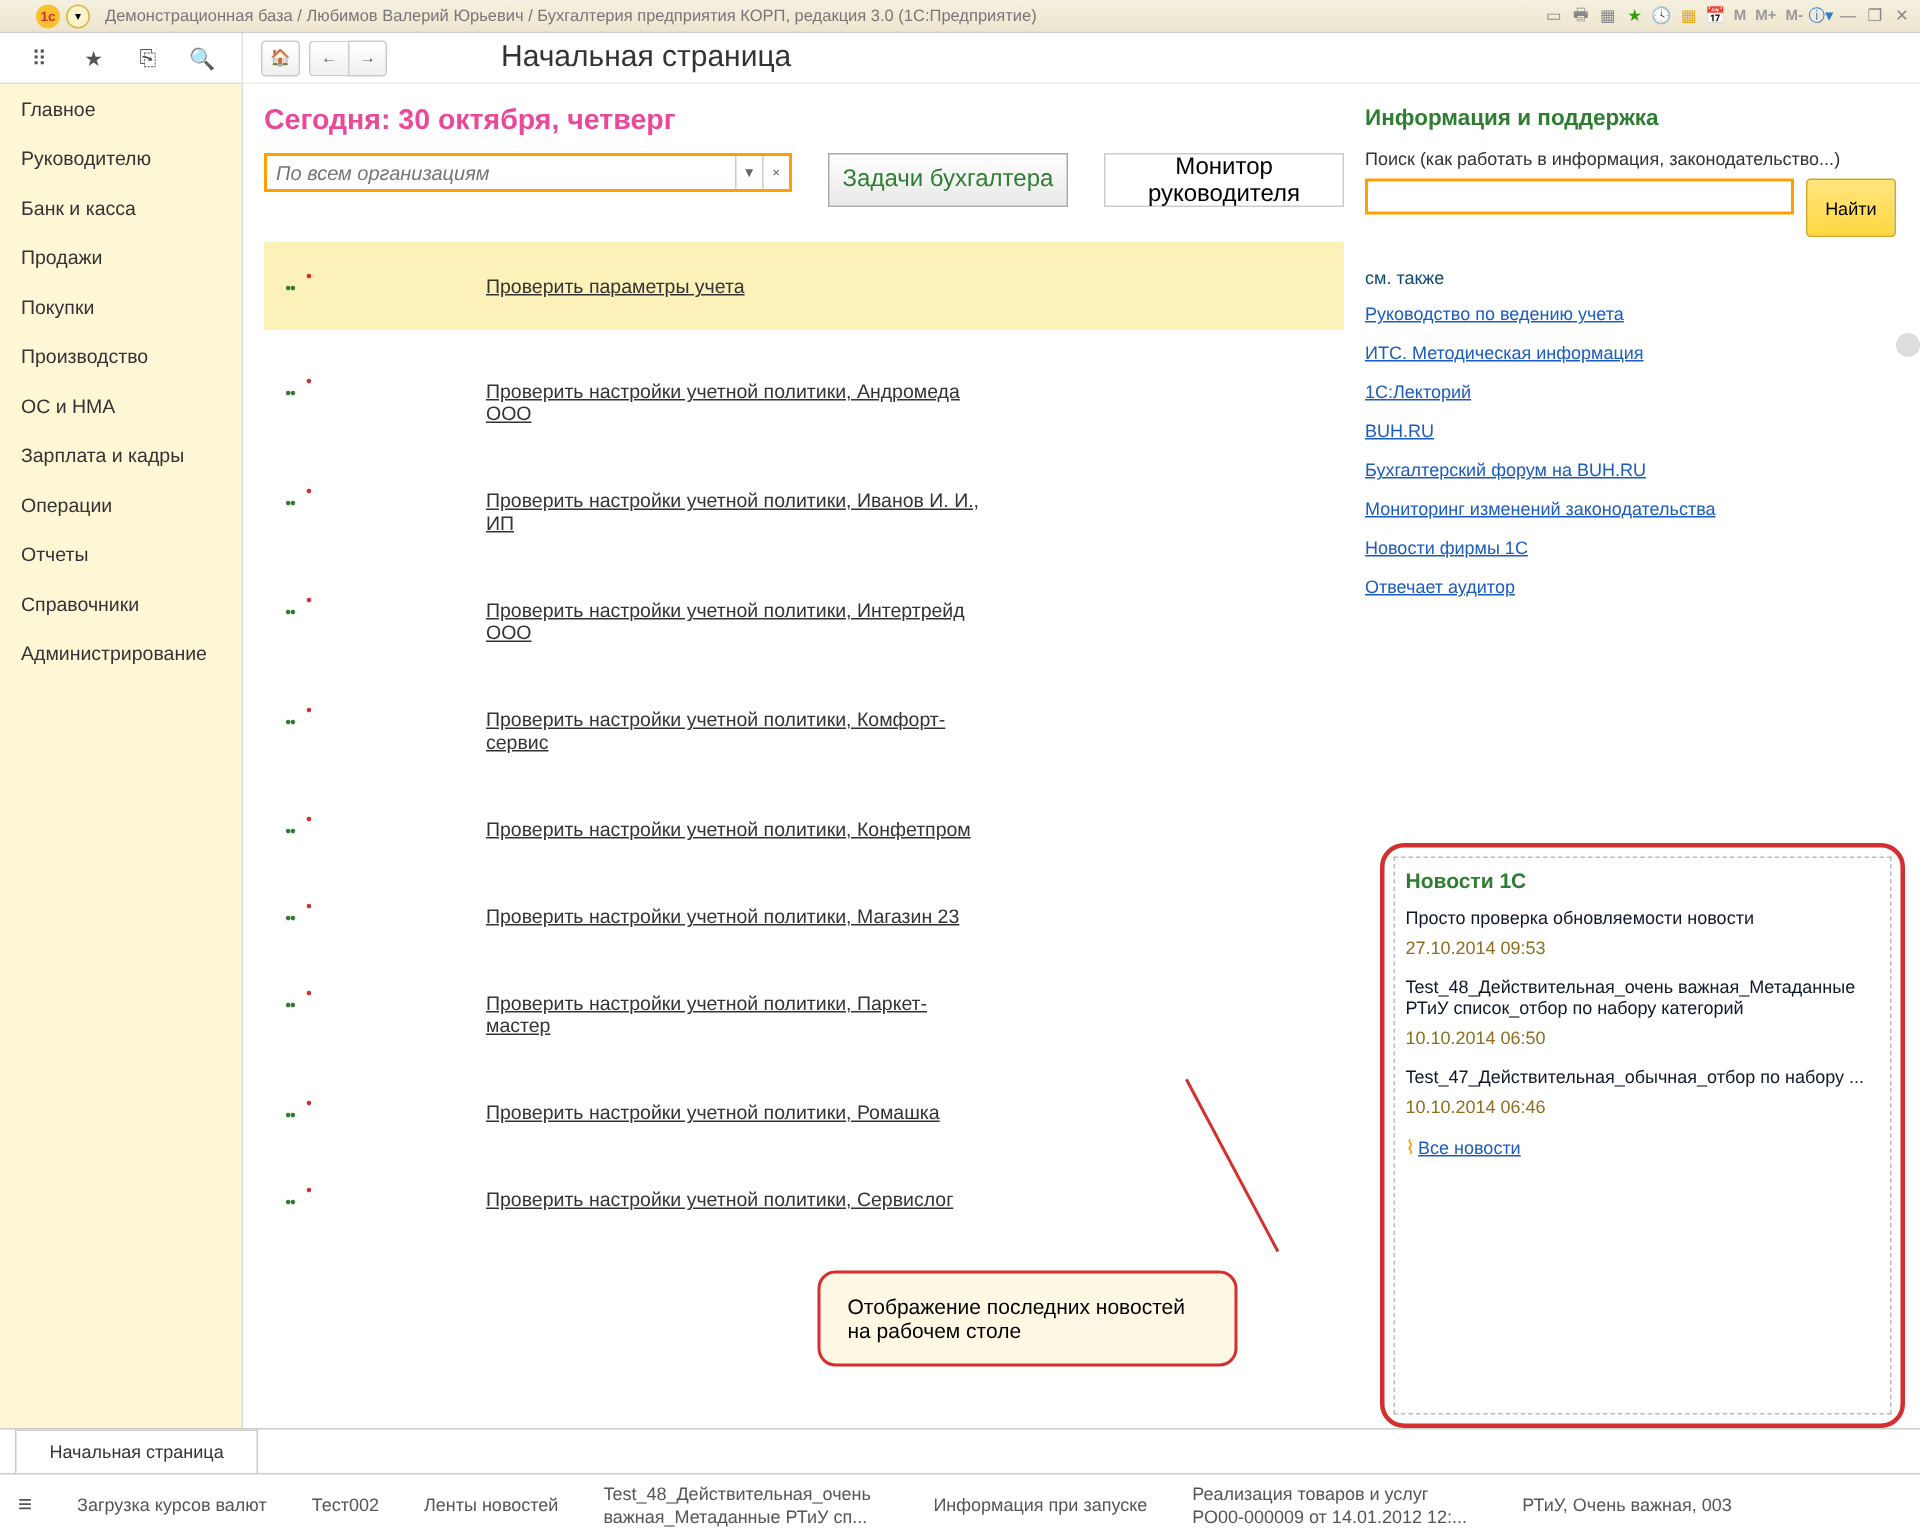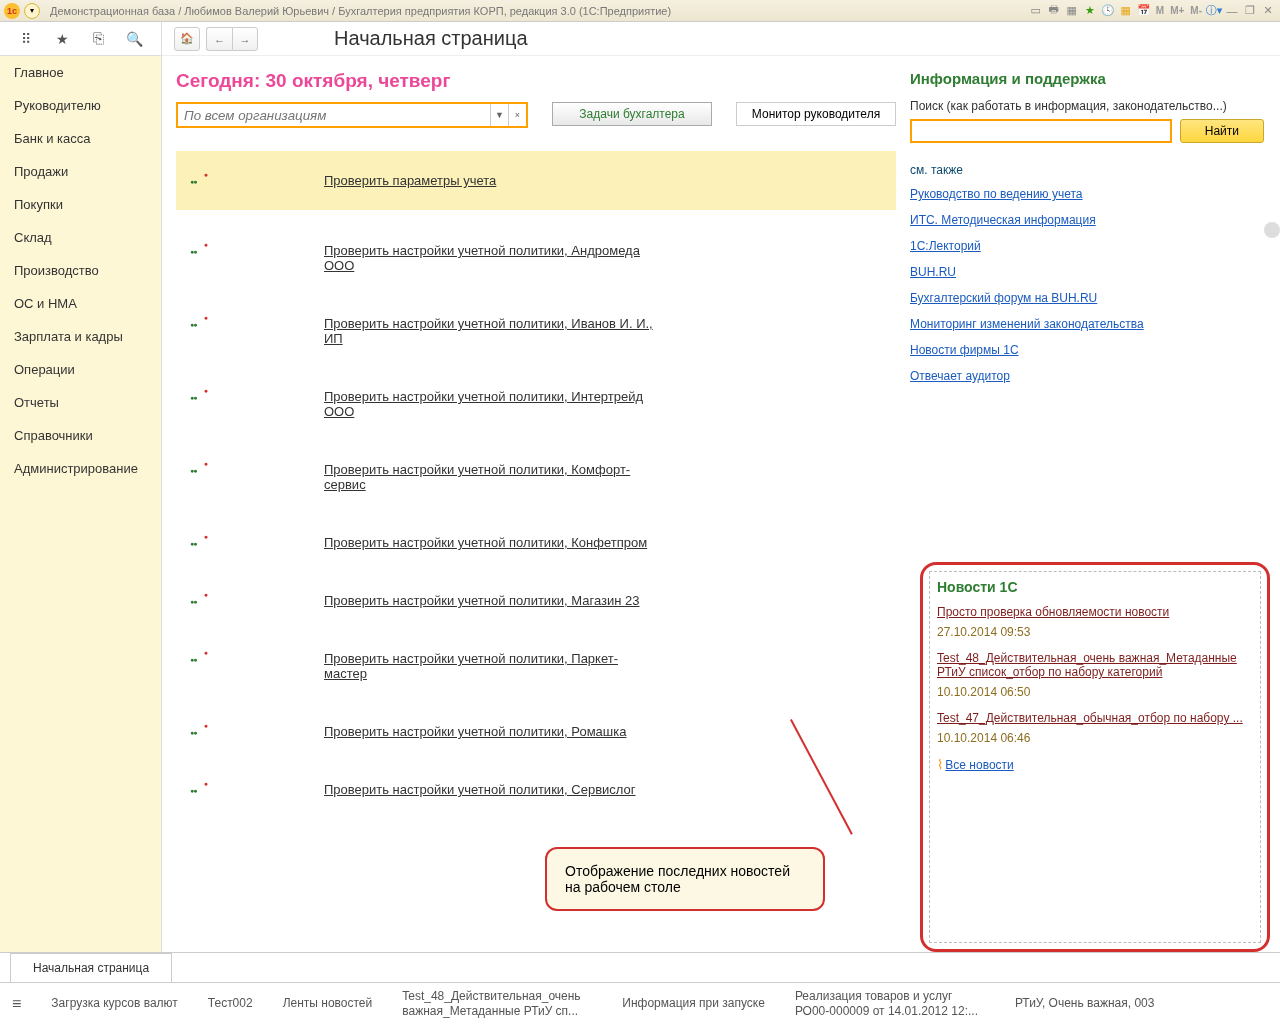--- a/index.html
+++ b/index.html
@@ -1,19 +1,19 @@
 <!DOCTYPE html>
 <html><head>
   <meta charset="utf-8">
   <style>
     * { box-sizing: border-box; margin: 0; padding: 0; }
     body { font-family: Arial, sans-serif; font-size: 12px; background: #fff; width: 1280px; height: 1024px; overflow: hidden; position: relative;}
     
     .titlebar { height: 22px; background: linear-gradient(#f5f0e0, #ede5cf); display: flex; align-items: center; padding: 0 4px; border-bottom: 1px solid #ccc; position: relative;}
-    .titlebar-left { display: flex; align-items: center; gap: 4px;}
+    .titlebar-left { display: flex; align-items: center; gap: 4px; margin-left: 20px;}
     .title-icon { width: 16px; height: 16px; background: #fbc02d; border-radius: 50%; display:flex; align-items:center; justify-content:center; font-size:9px; color:#d32f2f; font-weight:bold;}
     .title-btn { width: 16px; height: 16px; background: #fff3cd; border: 1px solid #d4b93b; border-radius: 50%; font-size:8px; display:flex; align-items:center; justify-content:center;}
     .titlebar-text { color: #777; font-size: 11px; margin-left: 6px;}
     .titlebar-right { position: absolute; right: 4px; display: flex; align-items: center; gap: 2px;}
     .tb-icon { width: 16px; height: 16px; font-size:11px; color:#888; display:flex; align-items:center; justify-content:center; cursor:pointer;}
     .tb-icon.colored { color:#389e0d;}
     .tb-m { color:#999; font-weight:bold; font-size:10px; padding: 0 2px;}
     
     .body-row { display:flex; height: calc(100% - 22px - 72px); }
     
@@ -32,49 +32,49 @@
     .page-title { font-size: 20px; color: #333; margin-left: 70px;}
     
     .main-content { flex:1; display:flex; overflow:hidden;}
     .center-pane { flex:1; padding: 14px; overflow-y:auto;}
     .today-header { font-size: 19px; color: #ec4899; font-weight: bold; margin-bottom: 10px;}
     
     .org-row { display:flex; gap: 24px; margin-bottom: 10px;}
     .org-filter { flex:1; border: 2px solid #ffa000; height: 26px; display:flex; align-items:center; background:#fff;}
     .org-input { flex:1; border:none; padding: 0 6px; font-style: italic; color: #aaa; outline:none; height:100%;}
     .org-filter .ctrl { width: 18px; height:100%; border-left:1px solid #ccc; display:flex; align-items:center; justify-content:center; font-size:9px; color:#666; cursor:pointer;}
-    .tab-btn { flex: 0 0 160px; height: 24px; border: 1px solid #ccc; background: #fff; font-size:12px; cursor:pointer;}
+    .tab-btn { flex: 0 0 160px; height: 36px; border: 1px solid #ccc; background: #fff; font-size:16px; cursor:pointer;}
     .tab-btn.active { color: #2e7d32; border-color:#aaa; background:linear-gradient(#fff,#e8e8e8);}
     
     .links-row { display:flex; gap: 20px; margin-bottom: 14px;}
     .links-row a { color: #1a5bbf; text-decoration:underline; cursor:pointer; font-size:12px;}
     .links-row .spacer { flex:1;}
     
     .task-item { display:flex; padding: 10px 8px; border-bottom:0; align-items:flex-start;margin-top:23px;}
     .task-item.highlight { background: #fcf1b9; padding: 22px 8px;}
     .task-icon-col { width: 140px; padding-left: 6px;}
     .task-icon { display:inline-block; width:14px; height:14px; position:relative;}
     .task-icon::before { content:'●●'; font-size:7px; letter-spacing:-1px; color:#2e7d32;}
     .task-icon::after { content:'●'; font-size:7px; color:#d32f2f; position:absolute; top:-2px; right:-4px;}
     .task-link-col { flex:1;}
     .task-link-col a { color:#333; text-decoration:underline; font-size:13px; cursor:pointer; display:block; max-width: 330px;}
     
     .right-pane { width: 370px; padding: 14px 16px 14px 0; overflow:hidden; position:relative;}
     .support-header { font-size: 15px; color: #2e7d32; font-weight: bold; margin-bottom: 12px;}
     .search-label { font-size:12px; color:#333; margin-bottom: 6px; white-space:nowrap;}
     .search-row { display:flex; gap: 8px; margin-bottom: 12px;}
     .search-input { flex:1; border: 2px solid #ffa000; height: 24px; padding: 0 4px; outline:none;}
-    .find-btn { padding: 0 24px; height:24px; background: linear-gradient(#ffe57f,#ffd740); border:1px solid #cba72a; border-radius:3px; font-size:12px; cursor:pointer;}
+    .find-btn { padding: 0 12px; height:39px; background: linear-gradient(#ffe57f,#ffd740); border:1px solid #cba72a; border-radius:3px; font-size:12px; cursor:pointer;}
     .see-also { color:#0c4a6e; font-size:12px; margin-bottom: 10px; margin-top: 20px;}
     .support-links a { display:block; color:#1a5bbf; text-decoration:underline; margin-bottom: 12px; font-size:12px; cursor:pointer;}
     
     .news-box { position:absolute; bottom: 0; right: 10px; width: 350px; height: 390px; border: 3px solid #d32f2f; border-radius: 16px; padding: 14px; background:#fff;}
     .news-box::before { content:''; position:absolute; top:6px; left:6px; right:6px; bottom:6px; border: 1px dashed #bbb; pointer-events:none;}
     .news-header { font-size:14px; color:#2e7d32; font-weight:bold; margin-bottom: 10px;}
-    .news-item a { color:#7f1d1d; text-decoration:underline; font-size:12px; cursor:pointer;}
+    .news-item a { color:#0f172a; font-size:12px; cursor:pointer;}
     .news-date { color:#8d6e1f; font-size:12px; margin: 6px 0 12px 0;}
     .rss-link { color:#1a5bbf; text-decoration:underline; font-size:12px; cursor:pointer;}
     .rss-icon { color:#ff9800; font-size:13px; margin-right:2px;}
     
     .callout { position:absolute; left: 545px; top: 847px; width: 280px; background: #fcf8e3; border: 2px solid #d32f2f; border-radius:12px; padding: 14px 18px; font-size:14px; z-index: 10;}
     .callout-line { position:absolute; width:2px; background:#d32f2f; left: 790px; top: 720px; height: 130px; transform: rotate(-28deg); transform-origin: top left; z-index:9;}
     
     .bottom-tabs { height: 30px; border-top: 1px solid #ccc; display:flex; align-items:center;}
     .bottom-tab { padding: 7px 22px; border:1px solid #ccc; border-bottom:none; background:#fff; font-size:12px; color:#333; margin-left:10px; margin-top:-1px;}
     
@@ -118,21 +118,20 @@
       <span class="st-icon">★</span>
       <span class="st-icon">⎘</span>
       <span class="st-icon">🔍</span>
     </div>
     <div class="sidebar-items" id="sidebar-items">
         <div class="sidebar-item">Главное</div>
         <div class="sidebar-item">Руководителю</div>
         <div class="sidebar-item">Банк и касса</div>
         <div class="sidebar-item">Продажи</div>
         <div class="sidebar-item">Покупки</div>
-        <div class="sidebar-item">Склад</div>
         <div class="sidebar-item">Производство</div>
         <div class="sidebar-item">ОС и НМА</div>
         <div class="sidebar-item">Зарплата и кадры</div>
         <div class="sidebar-item">Операции</div>
         <div class="sidebar-item">Отчеты</div>
         <div class="sidebar-item">Справочники</div>
         <div class="sidebar-item">Администрирование</div>
       </div>
   </div>
 

